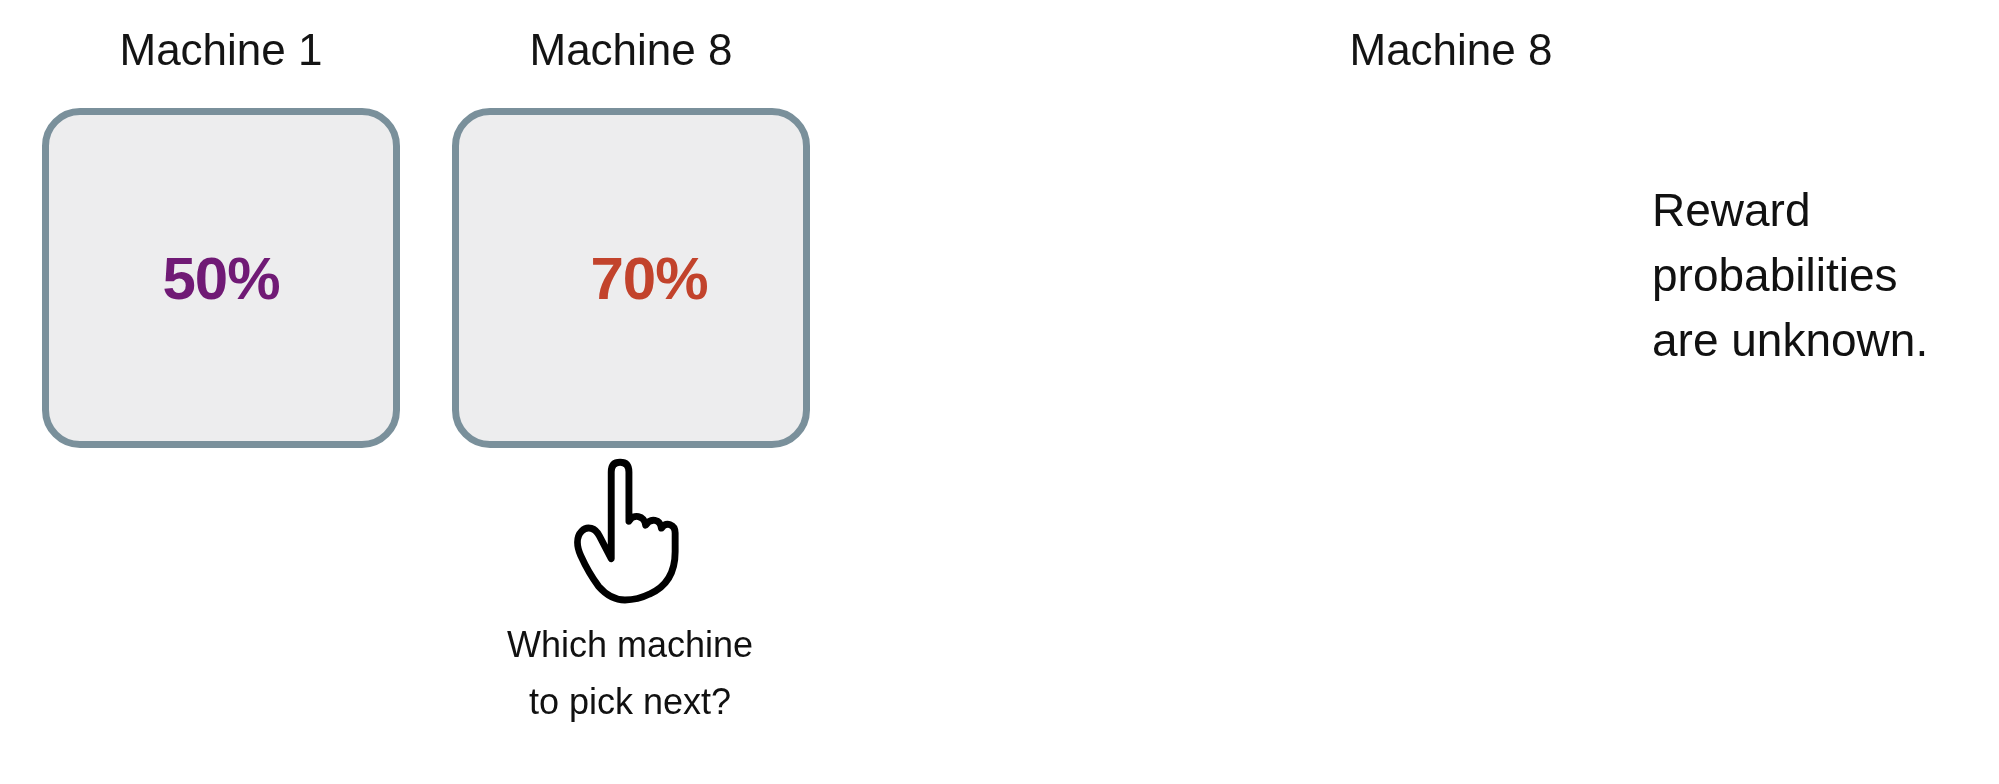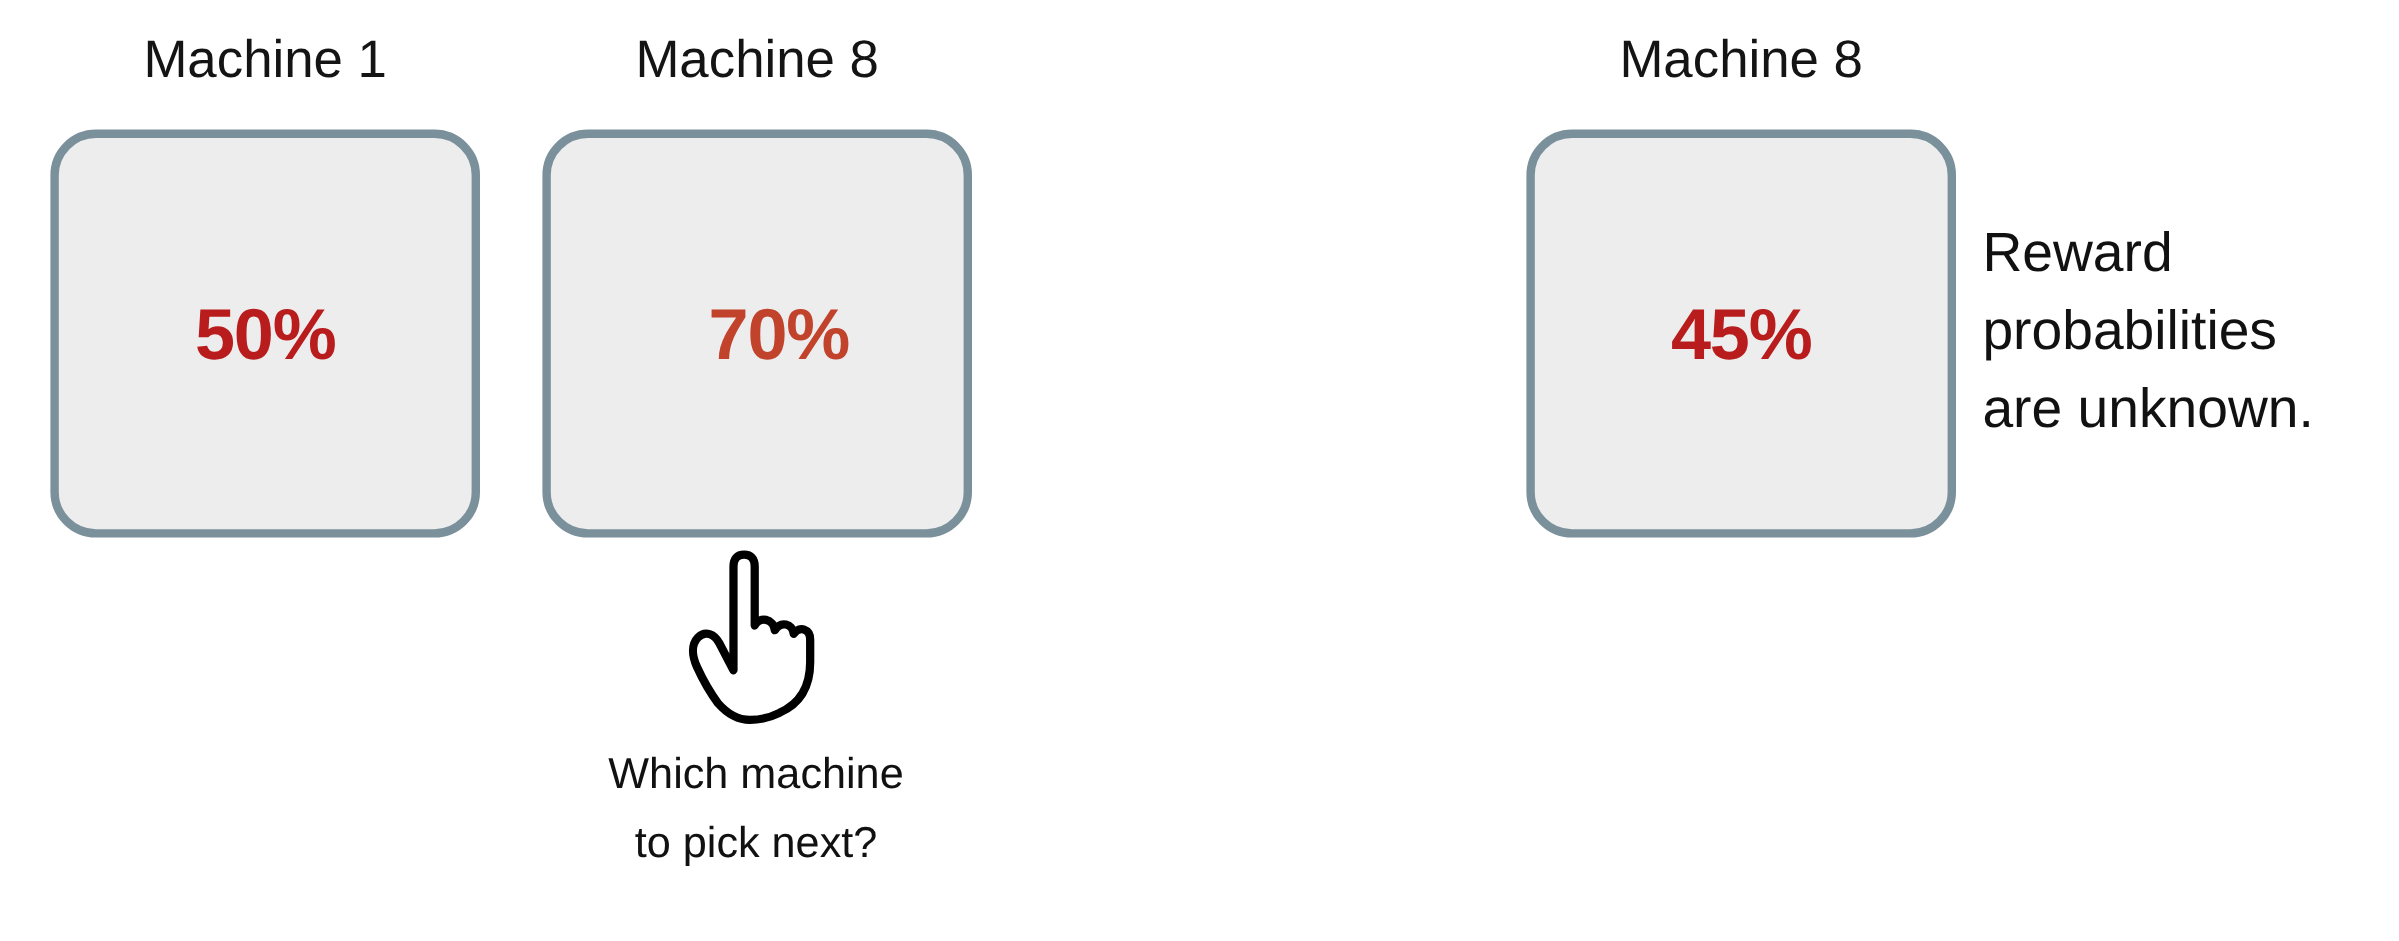--- a/index.html
+++ b/index.html
@@ -11,21 +11,21 @@
     text-align:center; font-size:44px; line-height:56px;
     color:#141414; margin:0 0 30px 0; white-space:nowrap;
   }
   .machine-box {
     box-sizing:border-box; width:358px; height:340px;
     border:7px solid #7A909B; border-radius:38px; background:#EDEDEE;
     display:flex; align-items:center; justify-content:center;
     cursor:pointer;
   }
   .pct { font-weight:bold; font-size:60px; letter-spacing:-1px; }
-  .pct-blue { color:#b91c1c; }
+  .pct-blue { color:#701a75; }
   .pct-red  { color:#C2432C;margin-left:36px; }
 
   .machine-1 { left:42px; }
   .machine-2 { left:452px; }
   .machine-3 { left:862px; }
   .machine-4 { left:1272px; }
 
   .hand { position:absolute; left:566px; top:458px; width:118px; height:158px; }
 
   .question {
@@ -53,23 +53,20 @@
   <div class="machine machine-2">
     <div class="machine-label">Machine 8</div>
     <div class="machine-box">
       <span class="pct pct-red">70%</span>
     </div>
   </div>
 
 
   <div class="machine machine-4">
     <div class="machine-label">Machine 8</div>
-    <div class="machine-box">
-      <span class="pct pct-blue">45%</span>
-    </div>
   </div>
 
   <svg class="hand" viewBox="0 0 120 160" xmlns="http://www.w3.org/2000/svg">
     <path d="M 46 14
              Q 46 4 55 4
              Q 64 4 64 14
              L 64 64
              C 68 56 80 58 81 68
              C 86 60 96 62 97 71
              C 102 64 111 67 111 76

